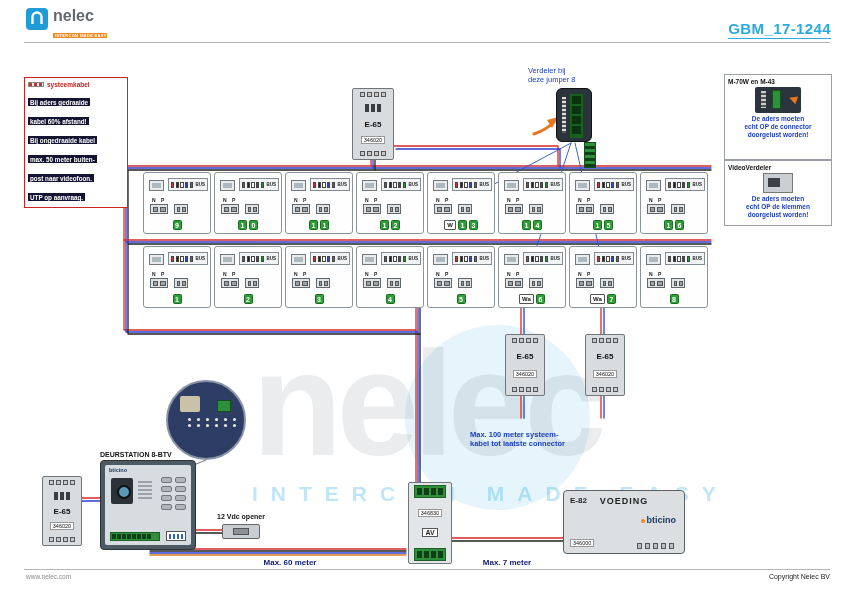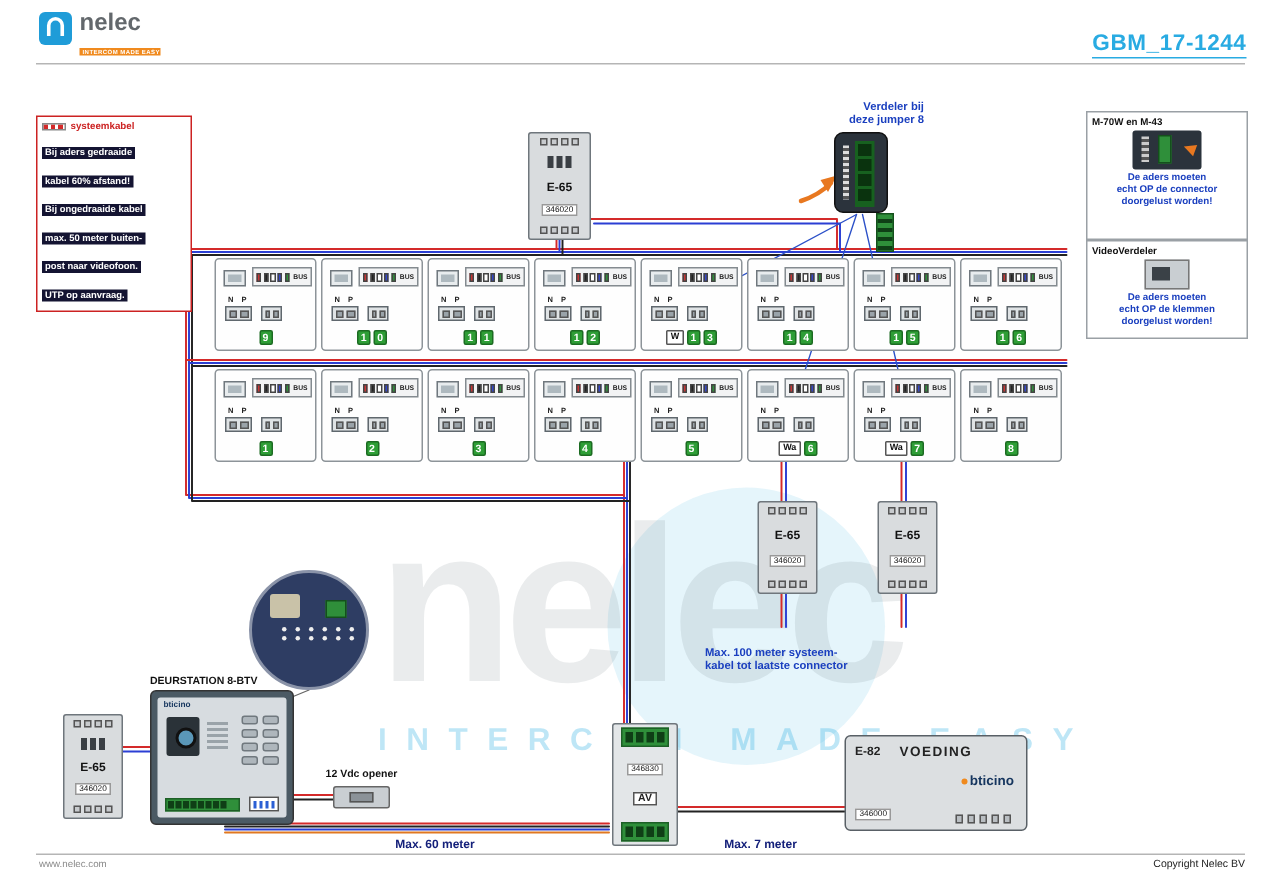--- a/index.html
+++ b/index.html
@@ -118,21 +118,21 @@
   .photo1 .pins { position:absolute; left:6px; top:4px; width:5px; height:17px;
                   background:repeating-linear-gradient(#ccc 0 2px,#555 2px 4px); }
   .photo1 .gconn { position:absolute; left:17px; top:3px; width:9px; height:19px; background:#2f8f3a; border:1px solid #14501c; }
   .photo1 .arr { position:absolute; right:4px; top:8px; width:0; height:0;
                  border-top:4px solid transparent; border-bottom:4px solid transparent;
                  border-right:8px solid #e87820; transform:rotate(20deg); }
   .photo2 { width:30px; height:20px; background:#c9ced2; border:1px solid #777; margin:2px auto; position:relative; }
   .photo2::after { content:""; position:absolute; left:4px; top:4px; width:12px; height:9px; background:#3a4147; }
 
   
-  .blue-note  { color:#1a3fbf; font-weight:bold; font-size:7.5px; text-align:right; line-height:1.25; }
+  .blue-note  { color:#1a3fbf; font-weight:normal; font-size:7.5px; text-align:left; line-height:1.25; }
   .blue-note-l{ color:#1a3fbf; font-weight:bold; font-size:7.5px; text-align:left; line-height:1.25; }
   .wire-label { color:#14207a; font-weight:bold; font-size:8px; text-align:center; }
 
   
   .grid { position:absolute; }
   .unit { position:absolute; width:68px; height:62px; background:#fefefe;
           border:1px solid #8d9499; border-radius:3px; }
   .u-screen { position:absolute; left:5px; top:7px; width:15px; height:11px; background:#e8ecee; border:1px solid #70787e; }
   .u-screen::after { content:""; position:absolute; left:2px; top:2px; right:2px; bottom:2px; background:#aeb9bf; }
   .u-bus { position:absolute; left:24px; top:5px; width:40px; height:13px; border:1px solid #848b90;

